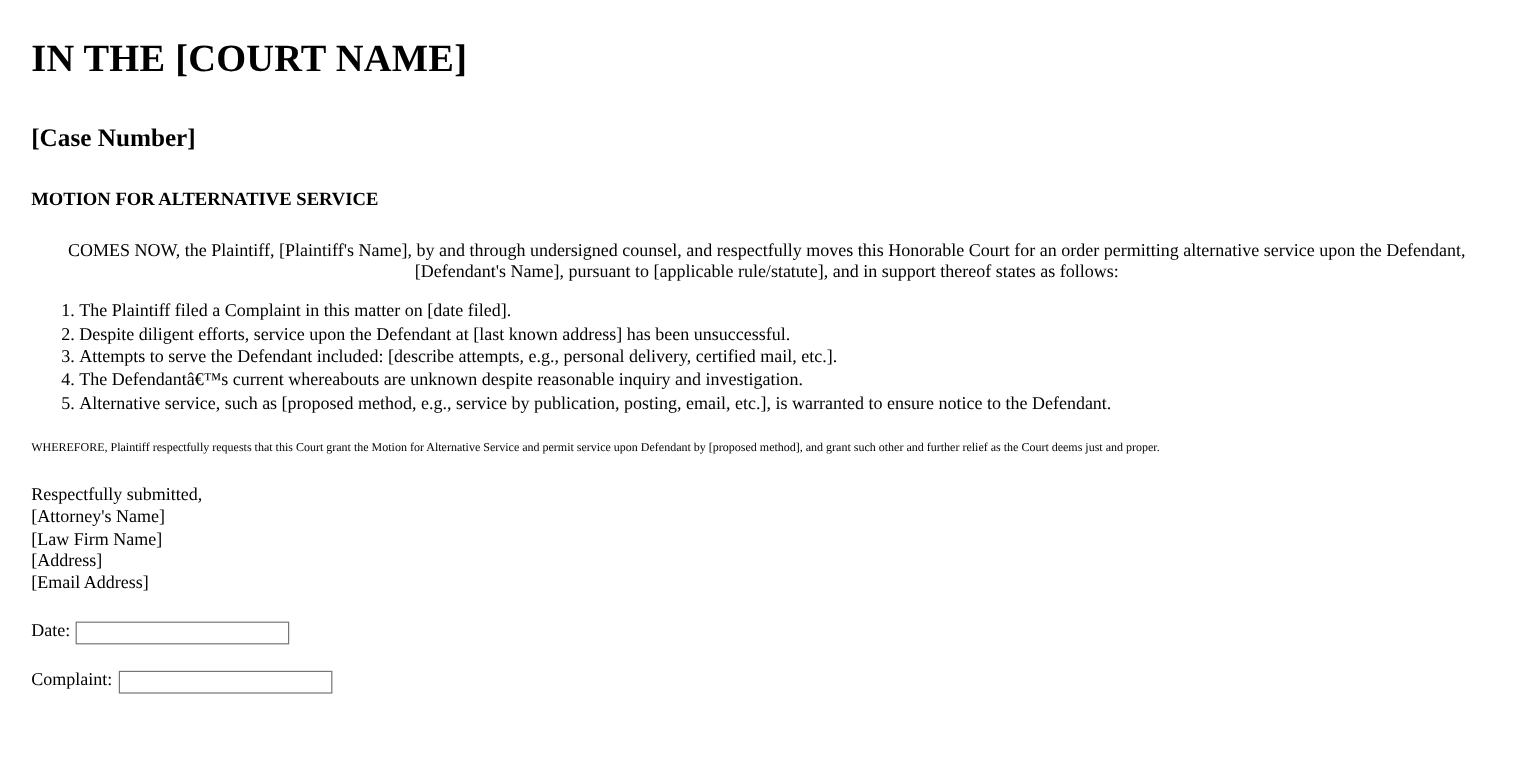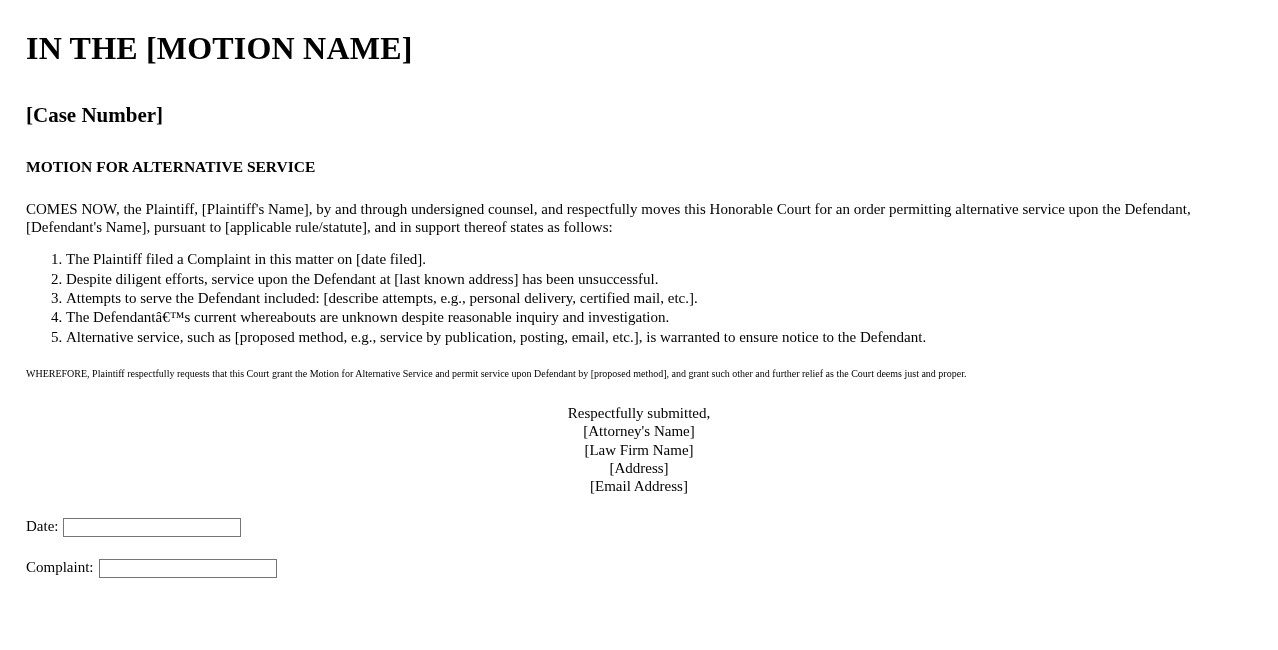--- a/index.html
+++ b/index.html
@@ -34,42 +34,41 @@
   h3.motion-heading {
     font-size: 15.5px;
     font-weight: bold;
     margin: 31px 0 0 0;
     line-height: 1.15;
   }
   p.body-para {
     font-size: 15px;
     margin: 24px 0 0 0;
     line-height: 1.22;
-    text-align: left;
+    text-align: center;
   }
   ol.numbered-list {
     font-size: 15px;
     margin: 14px 0 0 0;
     padding-left: 40px;
     line-height: 1.22;
   }
   ol.numbered-list li {
     margin: 0 0 1px 0;
   }
   p.wherefore {
     font-size: 10px;
     margin: 22px 0 0 0;
     line-height: 1.22;
     max-width: 1195px;
   }
   .signature-block {
     font-size: 15px;
     margin: 24px 0 0 0;
     line-height: 1.22;
-    text-align: center;
   }
   .signature-block div {
     line-height: 1.22;
   }
   .field-row {
     font-size: 15px;
     margin-top: 22px;
     display: flex;
     align-items: flex-start;
   }
@@ -87,21 +86,21 @@
     outline: none;
   }
   input.date-field { width: 178px; }
   input.signature-field { width: 178px; }
 </style>
 </head>
 <body>
 
 <div class="page">
 
-  <h1 class="doc-title">IN THE [MOTION NAME]</h1>
+  <h1 class="doc-title">IN THE [COURT NAME]</h1>
 
   <h2 class="case-number">[Case Number]</h2>
 
   <h3 class="motion-heading">MOTION FOR ALTERNATIVE SERVICE</h3>
 
   <p class="body-para">COMES NOW, the Plaintiff, [Plaintiff's Name], by and through undersigned counsel, and respectfully moves this Honorable Court for an order permitting alternative service upon the Defendant, [Defendant's Name], pursuant to [applicable rule/statute], and in support thereof states as follows:</p>
 
   <ol class="numbered-list">
     <li>The Plaintiff filed a Complaint in this matter on [date filed].</li>
     <li>Despite diligent efforts, service upon the Defendant at [last known address] has been unsuccessful.</li>

